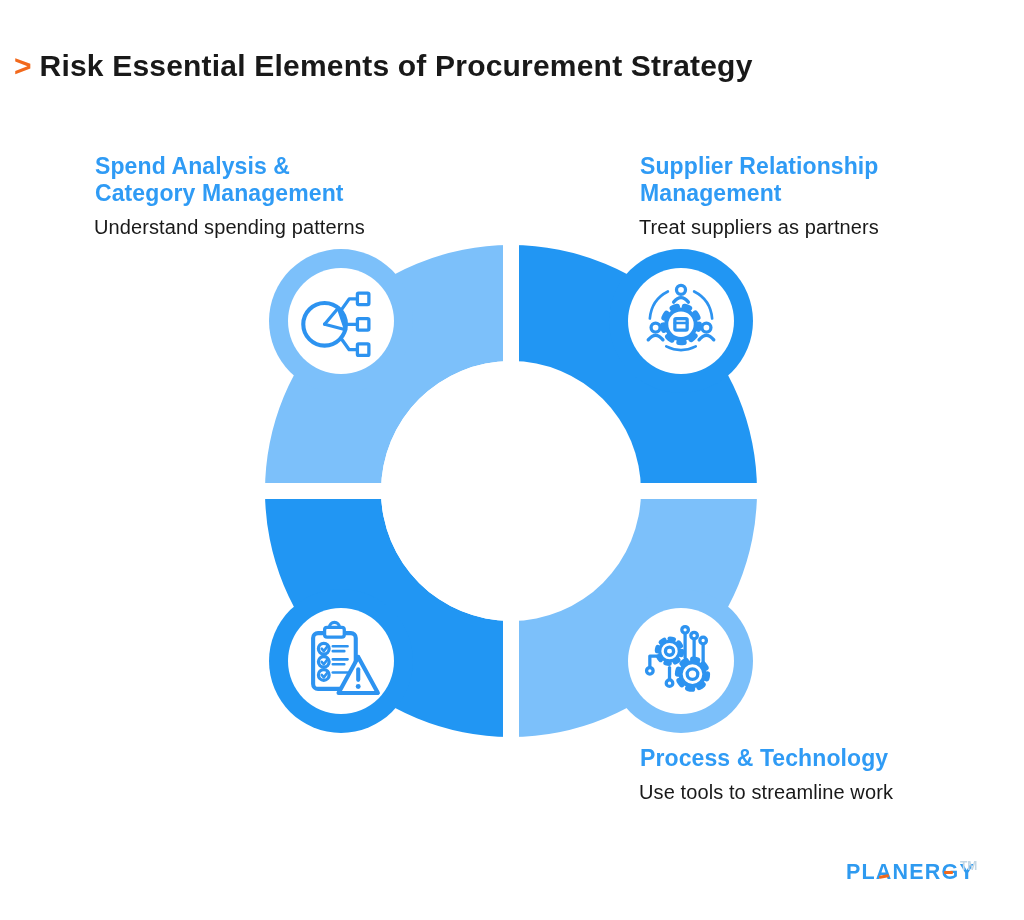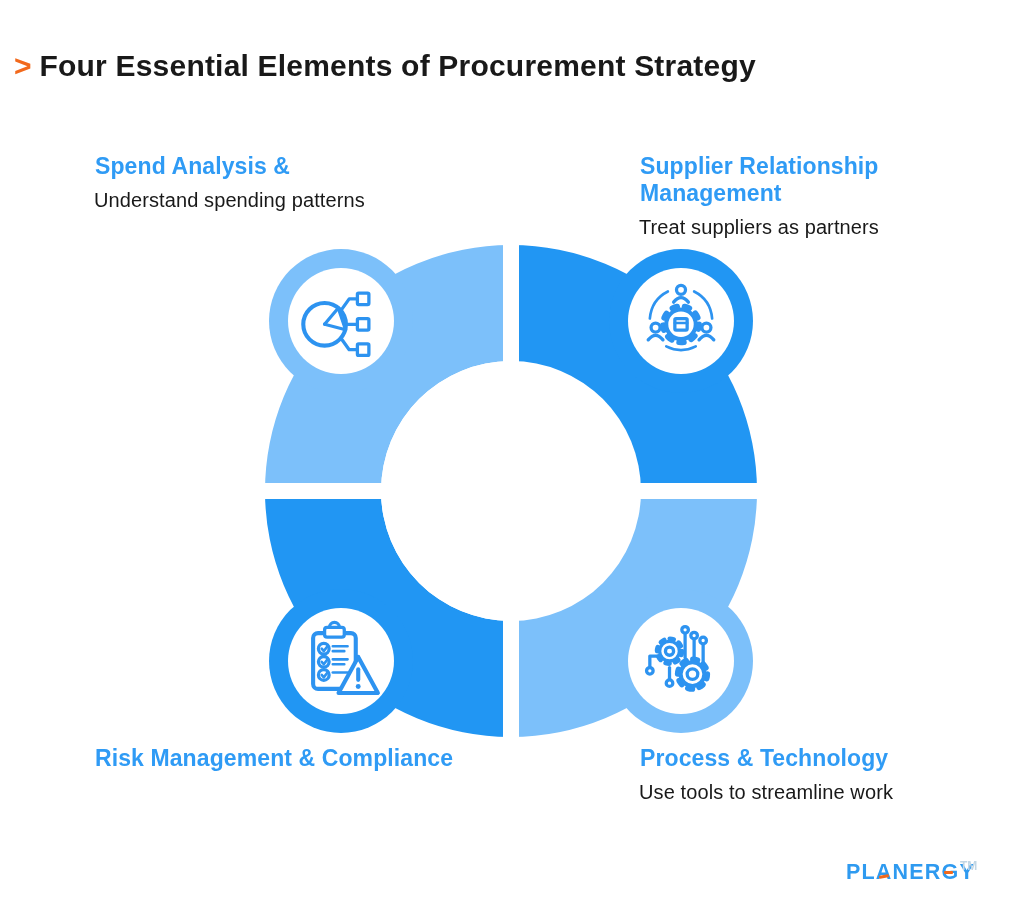--- a/index.html
+++ b/index.html
@@ -45,21 +45,21 @@
   .logo .bar-a{left:33px;top:14.5px;width:10px;height:3.4px;transform:rotate(-12deg);}
   .logo .bar-g{left:98px;top:10.5px;width:9px;height:3.6px;}
 </style>
 </head>
 <body>
 
 <div class="canvas">
 
   <div class="hdr">
     <span class="marker">&gt;</span>
-    <h1>Four Essential Elements of Procurement Strategy</h1>
+    <h1>Risk Essential Elements of Procurement Strategy</h1>
   </div>
 
   <svg class="diagram" width="1024" height="920" viewBox="0 0 1024 920">
 
     <path class="q-light" d="M 265,491 A 246,246 0 0 1 511,245 L 511,361 A 130,130 0 0 0 381,491 Z"></path>
     <path class="q-dark" d="M 511,245 A 246,246 0 0 1 757,491 L 627,491 A 130,130 0 0 0 511,361 Z"></path>
     <path class="q-light" d="M 757,491 A 246,246 0 0 1 511,737 L 511,621 A 130,130 0 0 0 627,491 Z"></path>
     <path class="q-dark" d="M 511,737 A 246,246 0 0 1 265,491 L 381,491 A 130,130 0 0 0 511,621 Z"></path>
 
     <rect class="gapfill" x="503" y="237" width="16" height="508"></rect>
@@ -138,36 +138,34 @@
       <circle class="ic s4" cx="36" cy="38" r="5"></circle>
       <circle class="ic" cx="64" cy="66" r="18" stroke-width="7" stroke-dasharray="5.5 8.64" stroke-linecap="butt"></circle>
       <circle class="ic s5 fillw" cx="64" cy="66" r="14.5"></circle>
       <circle class="ic s4" cx="64" cy="66" r="6.5"></circle>
     </g>
   </svg>
 
   <div class="label tl">
     <h3>
       <span>Spend Analysis &amp;</span><br>
+      <span>Category Management</span>
     </h3>
     <p>Understand spending patterns</p>
   </div>
 
   <div class="label tr">
     <h3>
       <span>Supplier Relationship</span><br>
       <span>Management</span>
     </h3>
     <p>Treat suppliers as partners</p>
   </div>
 
   <div class="label bl">
-    <h3>
-      <span>Risk Management &amp; Compliance</span>
-    </h3>
   </div>
 
   <div class="label br">
     <h3>
       <span>Process &amp; Technology</span>
     </h3>
     <p>Use tools to streamline work</p>
   </div>
 
   <div class="logo">

